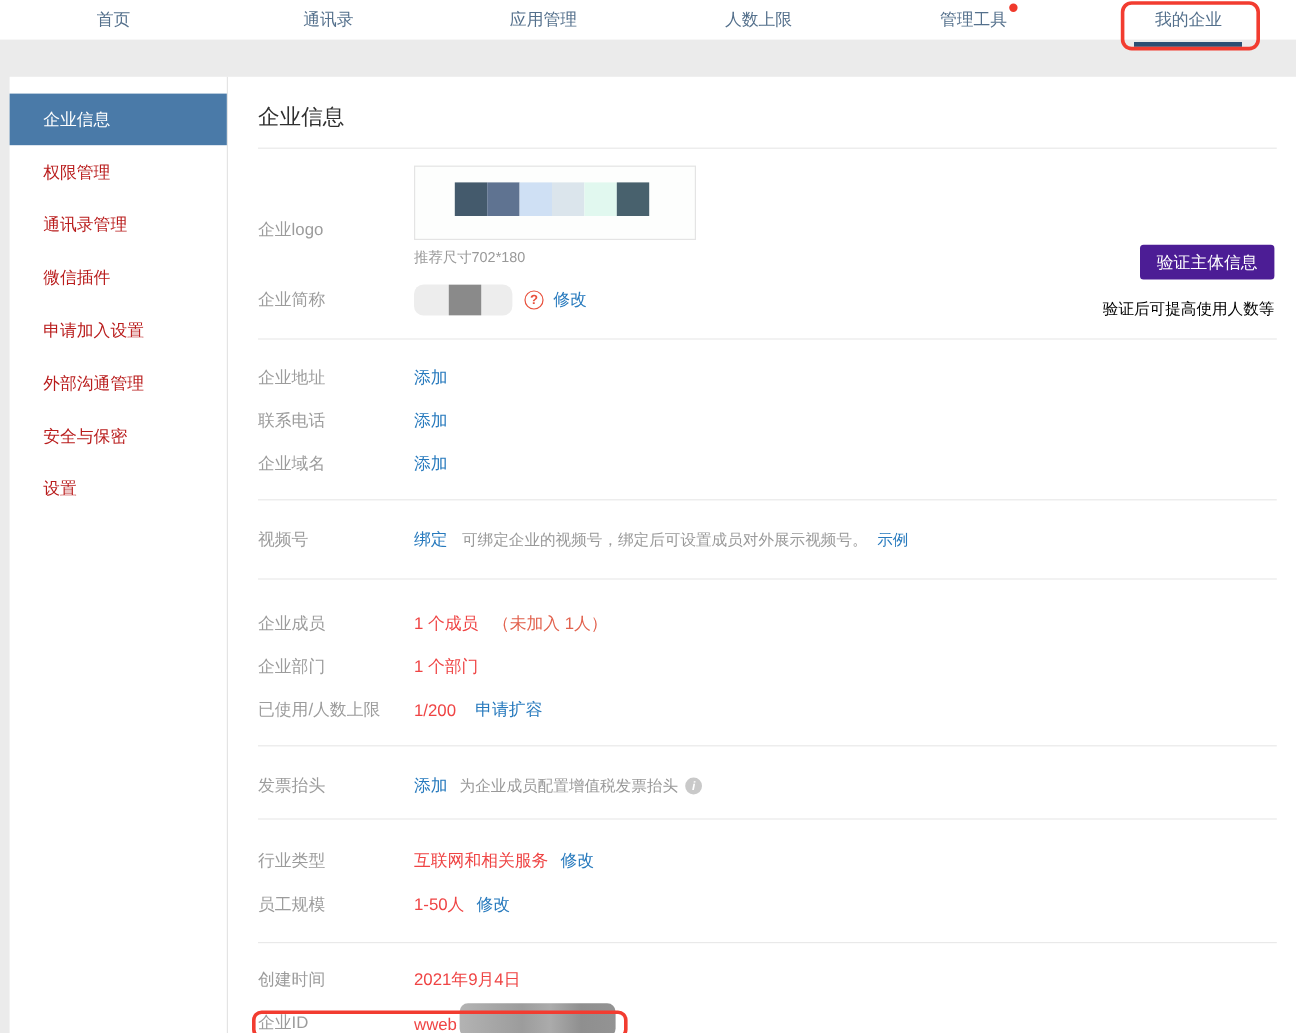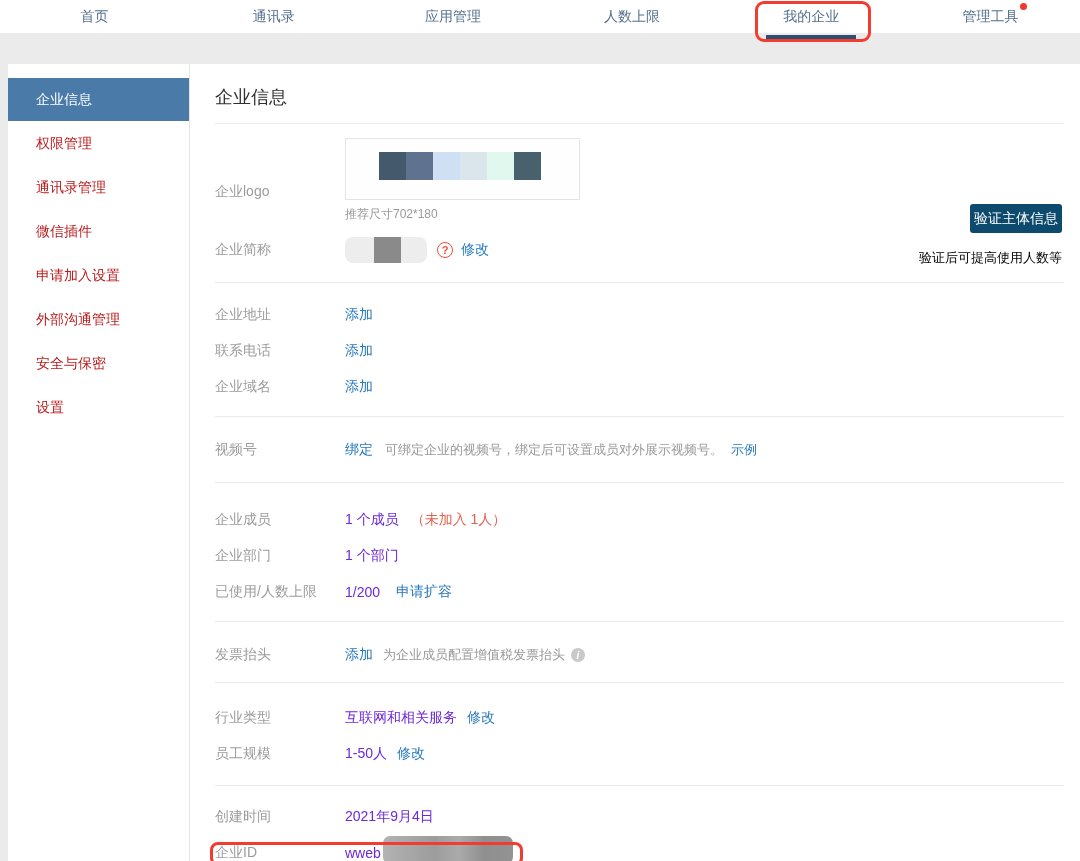--- a/index.html
+++ b/index.html
@@ -47,21 +47,21 @@
   .side-item.active { background:#4a7aa8; color:#fff; height:43px; line-height:43px; }
   
   .main { flex:1; padding:0 16px 0 25px; position:relative; }
   .page-title { margin-top:20px; font-size:18px; color:#2f2f2f; height:26px; line-height:26px; }
   .divider { border:none; border-top:1px solid #e9e9e9; height:0; }
   .d1 { margin-top:13px; } .d2 { margin-top:19px; } .d3 { margin-top:11px; }
   .d4 { margin-top:14px; } .d5 { margin-top:11px; } .d6 { margin-top:9px; }
   .d7 { margin-top:13px; }
   .row { display:flex; align-items:center; font-size:14px; height:36px; }
   .row-label { width:130px; color:#9c9c9c; flex-shrink:0; }
-  .val { color:#6d28d9;text-align:right; }
+  .val { color:#ef4444;text-align:right; }
   .lnk { color:#2679bd; cursor:pointer; text-decoration:none; }
   .muted { color:#999; }
   .sm { font-size:13px; }
   .warn { color:#e2624e; margin-left:12px; }
   .gap8 { margin-left:8px; } .gap10 { margin-left:10px; } .gap12 { margin-left:12px; }
   .gap16 { margin-left:16px; }
   
   .logo-row { display:flex; align-items:center; margin-top:14px; font-size:14px; }
   .logo-row .row-label { padding-top:23px; }
   .logo-box {
@@ -86,22 +86,22 @@
     color:#e8503c; font-size:11px; font-weight:bold; margin-left:10px; cursor:pointer;
   }
   .info-icon {
     display:inline-flex; align-items:center; justify-content:center;
     width:14px; height:14px; background:#c9c9c9; border-radius:50%;
     color:#fff; font-size:10px; font-style:italic; font-weight:bold; margin-left:6px;
   }
   
   .verify-block { position:absolute; top:140px; right:18px; text-align:right; }
   .verify-btn {
-    display:inline-block; height:29px; line-height:29px; padding:0 4px;
-    background:#0c4a6e; color:#fff; font-size:14px; border:none; border-radius:3px;
+    display:inline-block; height:29px; line-height:29px; padding:0 14px;
+    background:#4c1d95; color:#fff; font-size:14px; border:none; border-radius:3px;
     cursor:pointer; font-family:inherit;
   }
   .verify-note { margin-top:16px; font-size:13px; color:#000000; }
   
   .corpid-row { position:relative; }
   .corpid-redbox {
     position:absolute; left:-5px; top:7px; width:313px; height:24px;
     border:3px solid #f23c30; border-radius:8px; pointer-events:none;
   }
   .id-blur {
@@ -113,27 +113,27 @@
 </style>
 </head>
 <body>
 
 <div class="topnav">
   <div class="nav-item">首页</div>
   <div class="nav-item">通讯录</div>
   <div class="nav-item">应用管理</div>
   <div class="nav-item">人数上限</div>
   <div class="nav-item">
+    <span>管理工具</span>
+    <span class="nav-dot"></span>
+  </div>
+  <div class="nav-item">
     <span>我的企业</span>
     <span class="nav-underline"></span>
     <span class="nav-redbox"></span>
-  </div>
-  <div class="nav-item">
-    <span>管理工具</span>
-    <span class="nav-dot"></span>
   </div>
 </div>
 
 <div class="wrapper">
 
   <div class="sidebar">
     <div class="side-item active">企业信息</div>
     <div class="side-item">权限管理</div>
     <div class="side-item">通讯录管理</div>
     <div class="side-item">微信插件</div>

